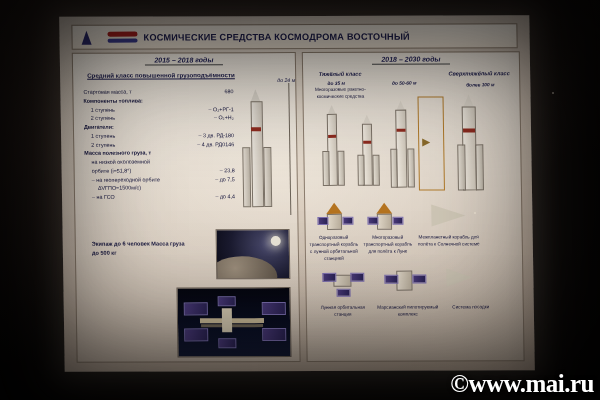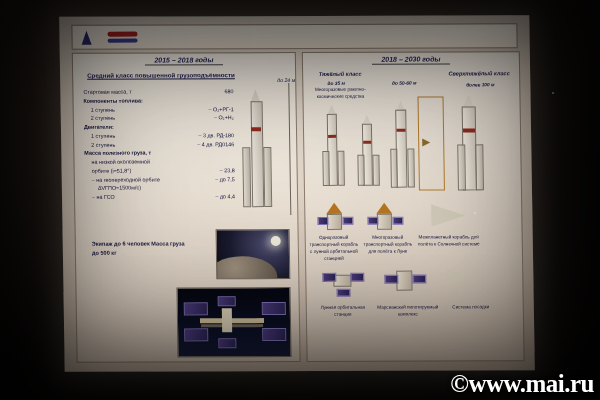--- a/index.html
+++ b/index.html
@@ -243,20 +243,21 @@
 <body>
 
 <div class="room"></div>
 
 <div class="slide-wrap">
   <div class="slide"></div>
 
   <div class="title-bar">
     <span class="logo-a"></span>
     <span class="logo-b"></span>
+    <span class="title-text">КОСМИЧЕСКИЕ СРЕДСТВА КОСМОДРОМА ВОСТОЧНЫЙ</span>
   </div>
 
   <div class="panel panel-left">
     <div class="panel-head">
       <span>2015 – 2018 годы</span>
       <span class="rule"></span>
     </div>
 
     <div class="lsub">Средний класс повышенной грузоподъёмности</div>
 

